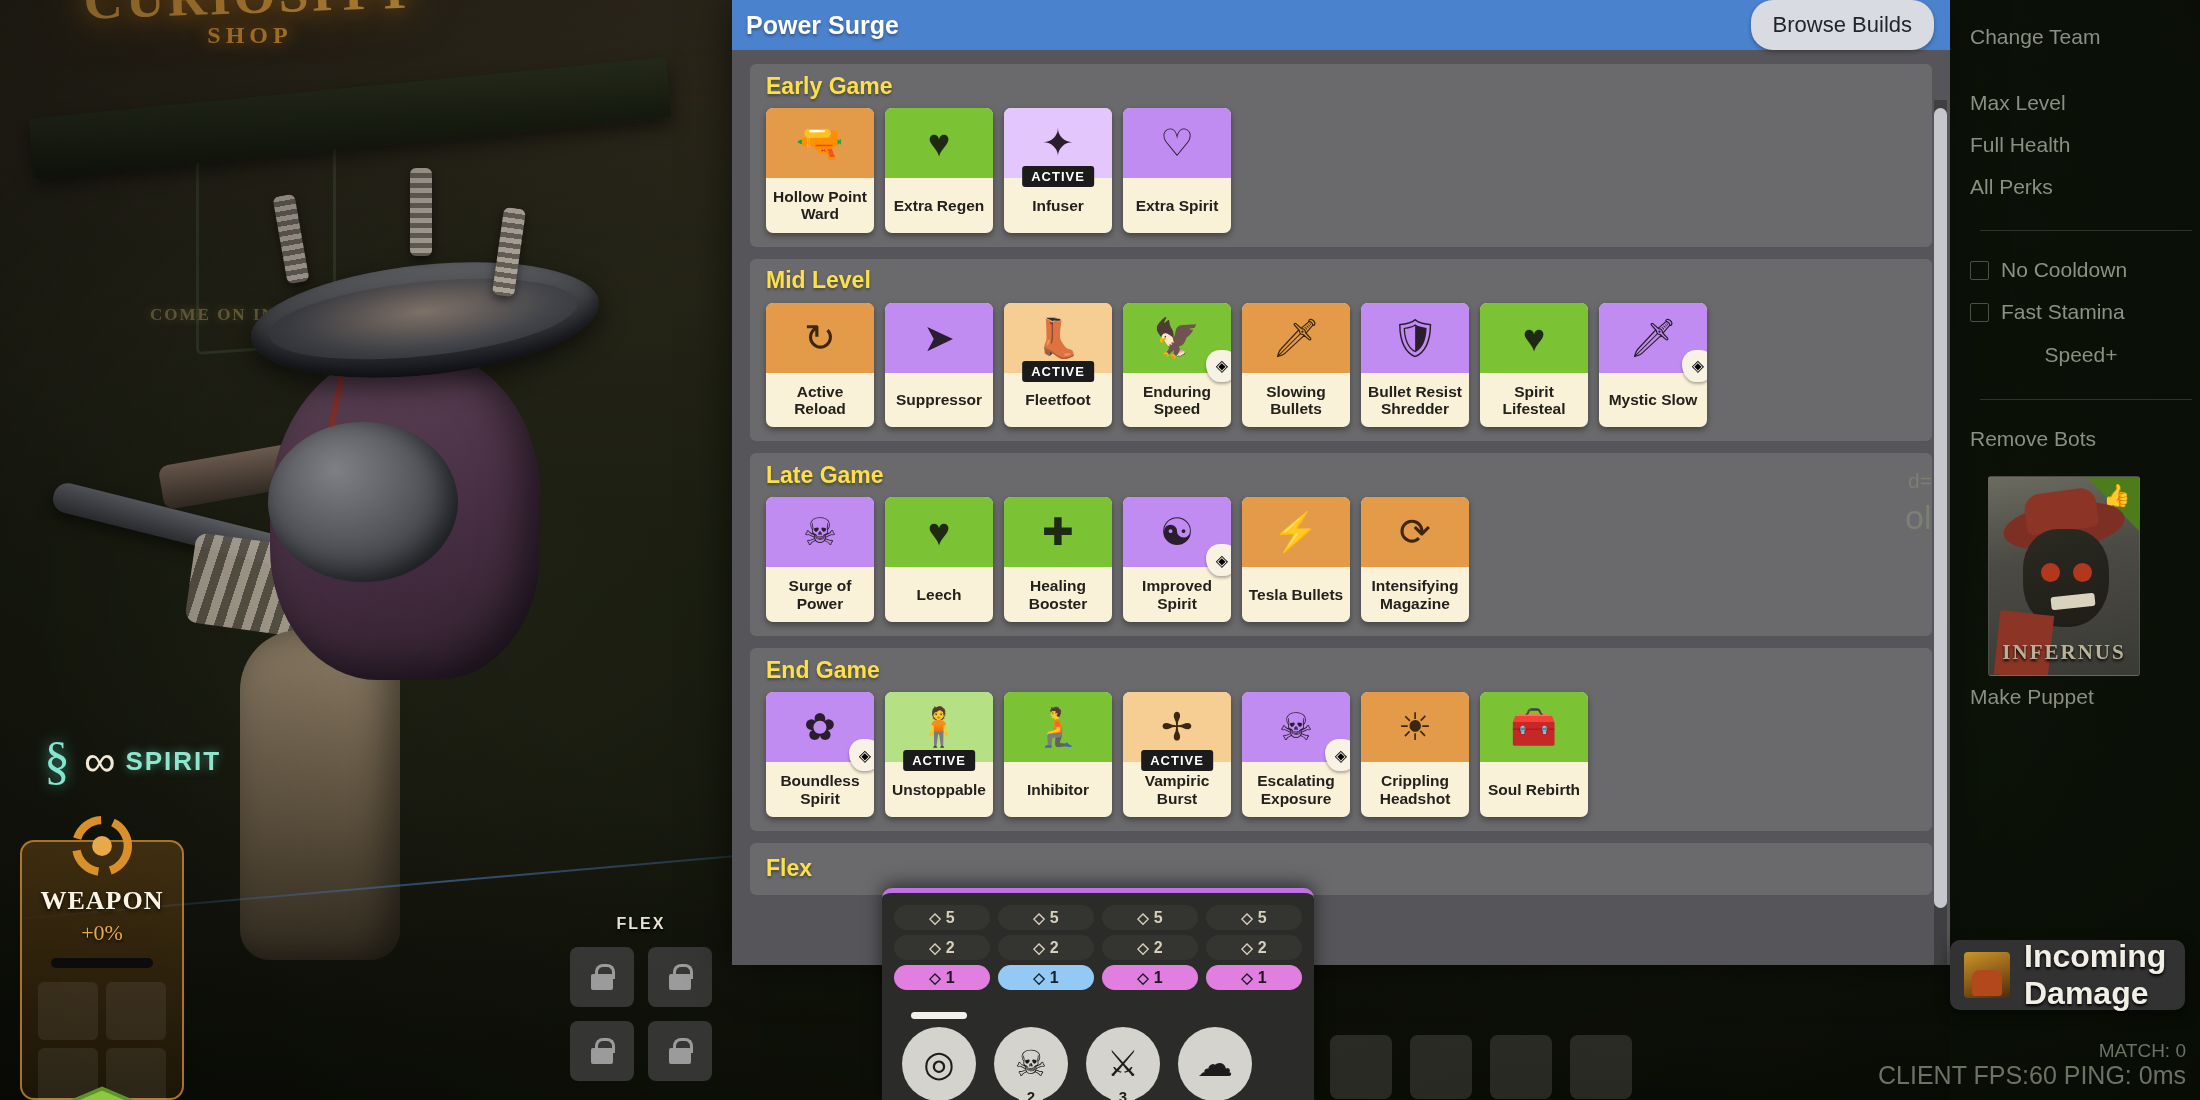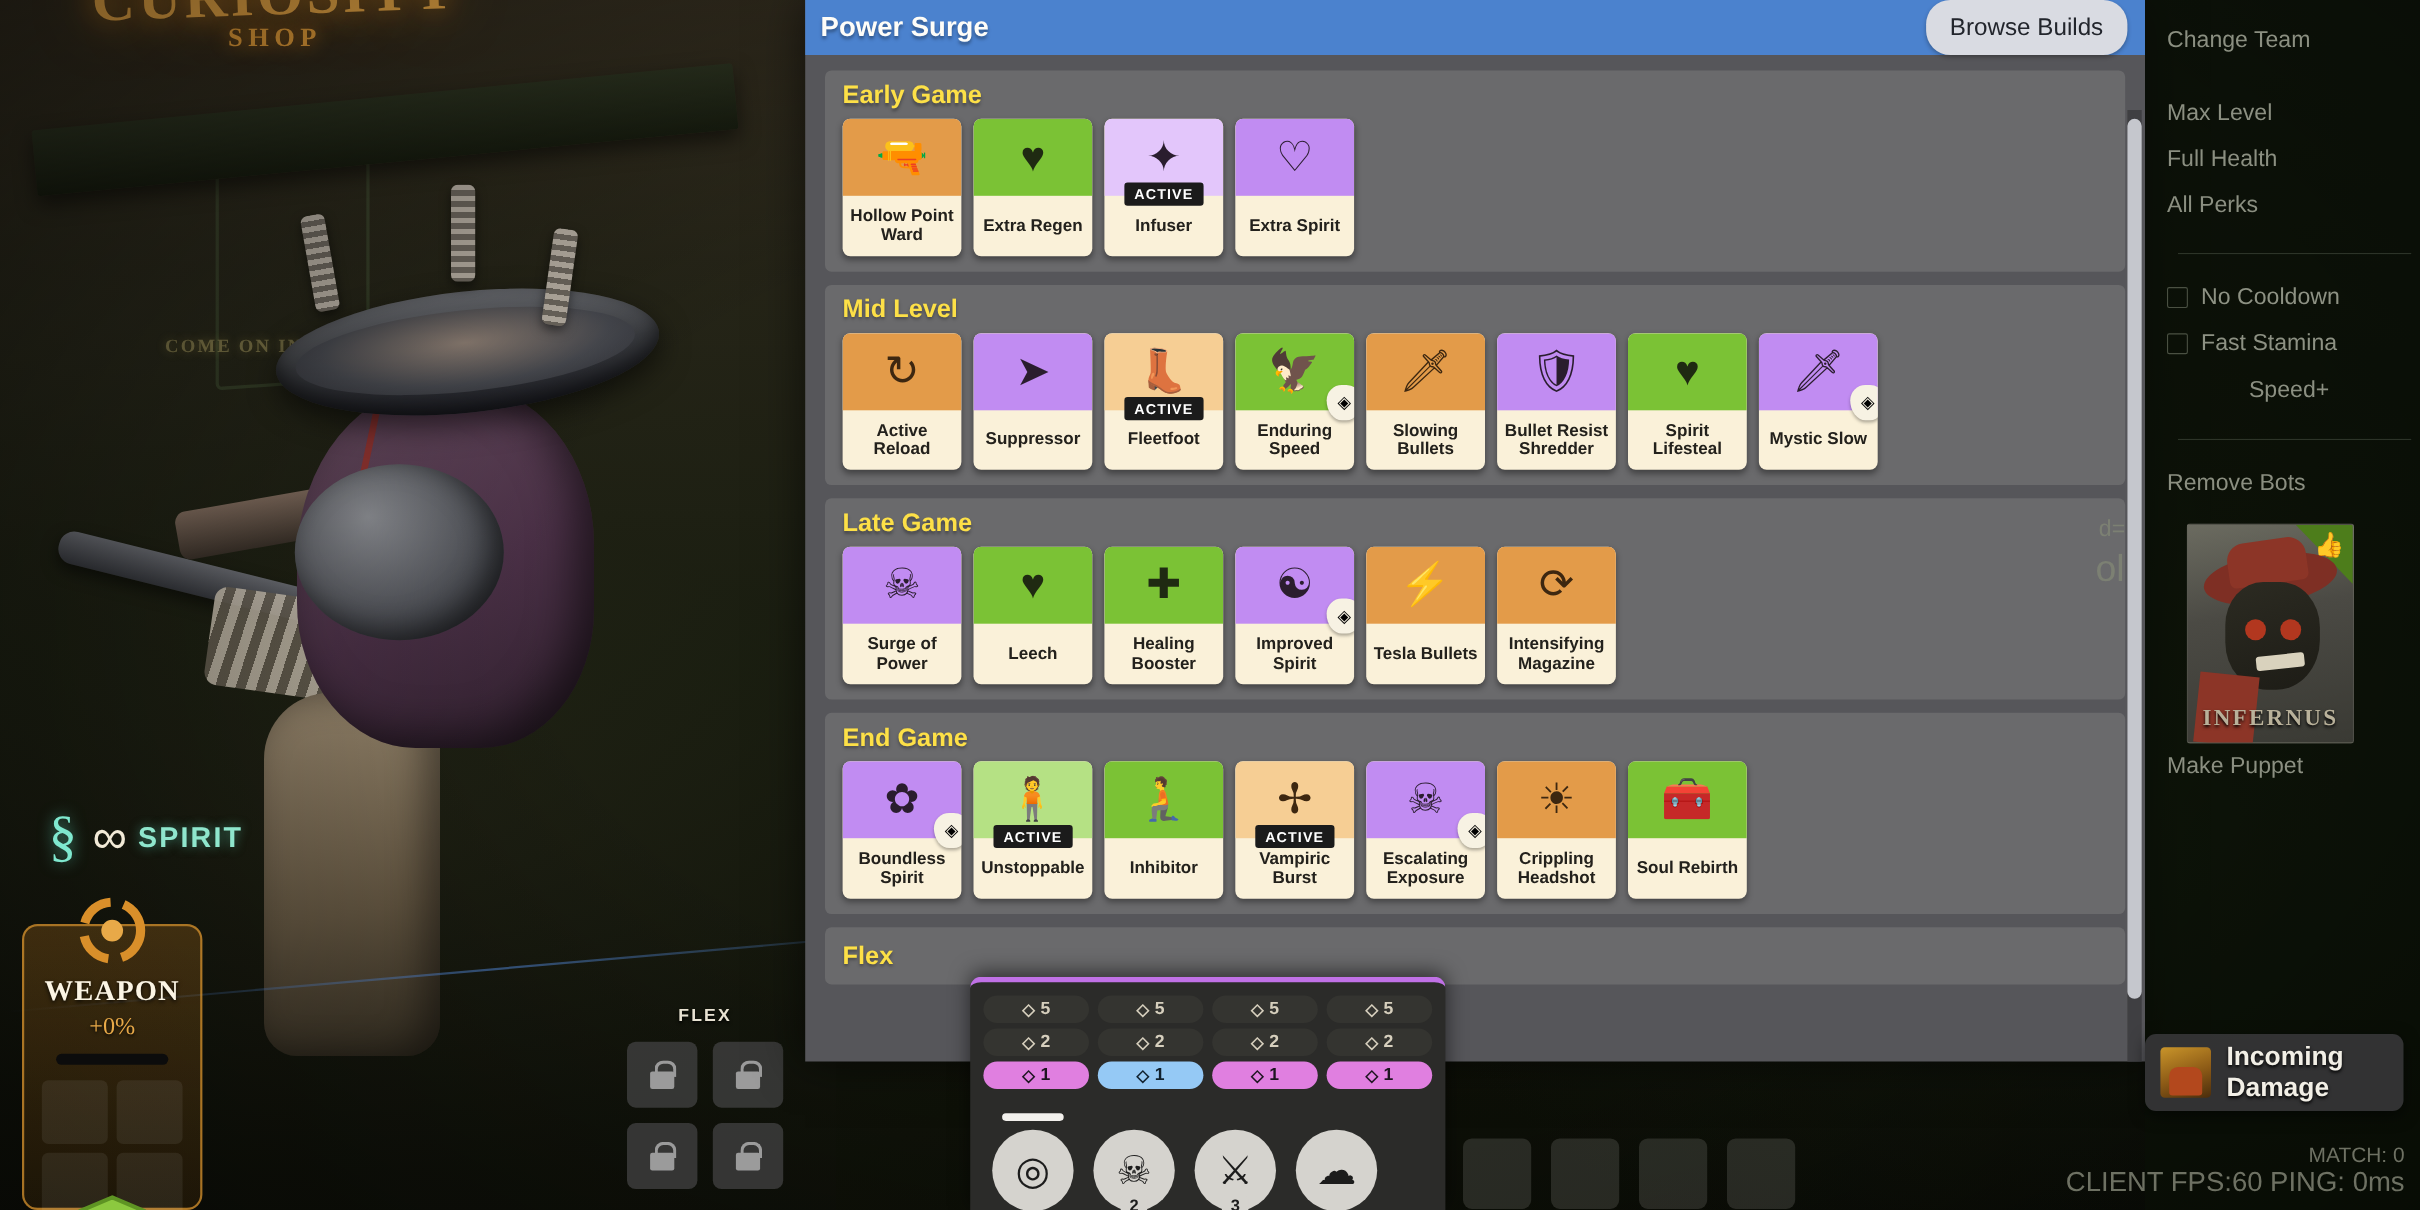--- a/index.html
+++ b/index.html
@@ -253,21 +253,21 @@
   }
   .inc-av {
     width:46px; height:46px; border-radius:4px; flex:none;
     background:linear-gradient(160deg,#c9952a,#8c5a16 55%,#4a2d0c);
     position:relative; overflow:hidden;
   }
   .inc-av:after {
     content:""; position:absolute; left:8px; top:18px; width:30px; height:26px;
     background:#b3481d; border-radius:8px 8px 3px 3px;
   }
-  .inc-text { font-size:24px; font-weight:700; color:#f2efe6; text-shadow:0 2px 3px #000; }
+  .inc-text { font-size:32px; font-weight:700; color:#f2efe6; text-shadow:0 2px 3px #000; }
 
   .netstat { position:absolute; right:14px; bottom:38px; font-size:19px; color:#6e7163; }
   .netstat2 { position:absolute; right:14px; bottom:10px; font-size:25px; color:#6e7163; white-space:nowrap; }
 
   
   .panel {
     position:absolute; left:732px; top:0; width:1218px; height:965px;
     background:#56565a;
     box-shadow:0 0 40px rgba(0,0,0,.6);
   }

